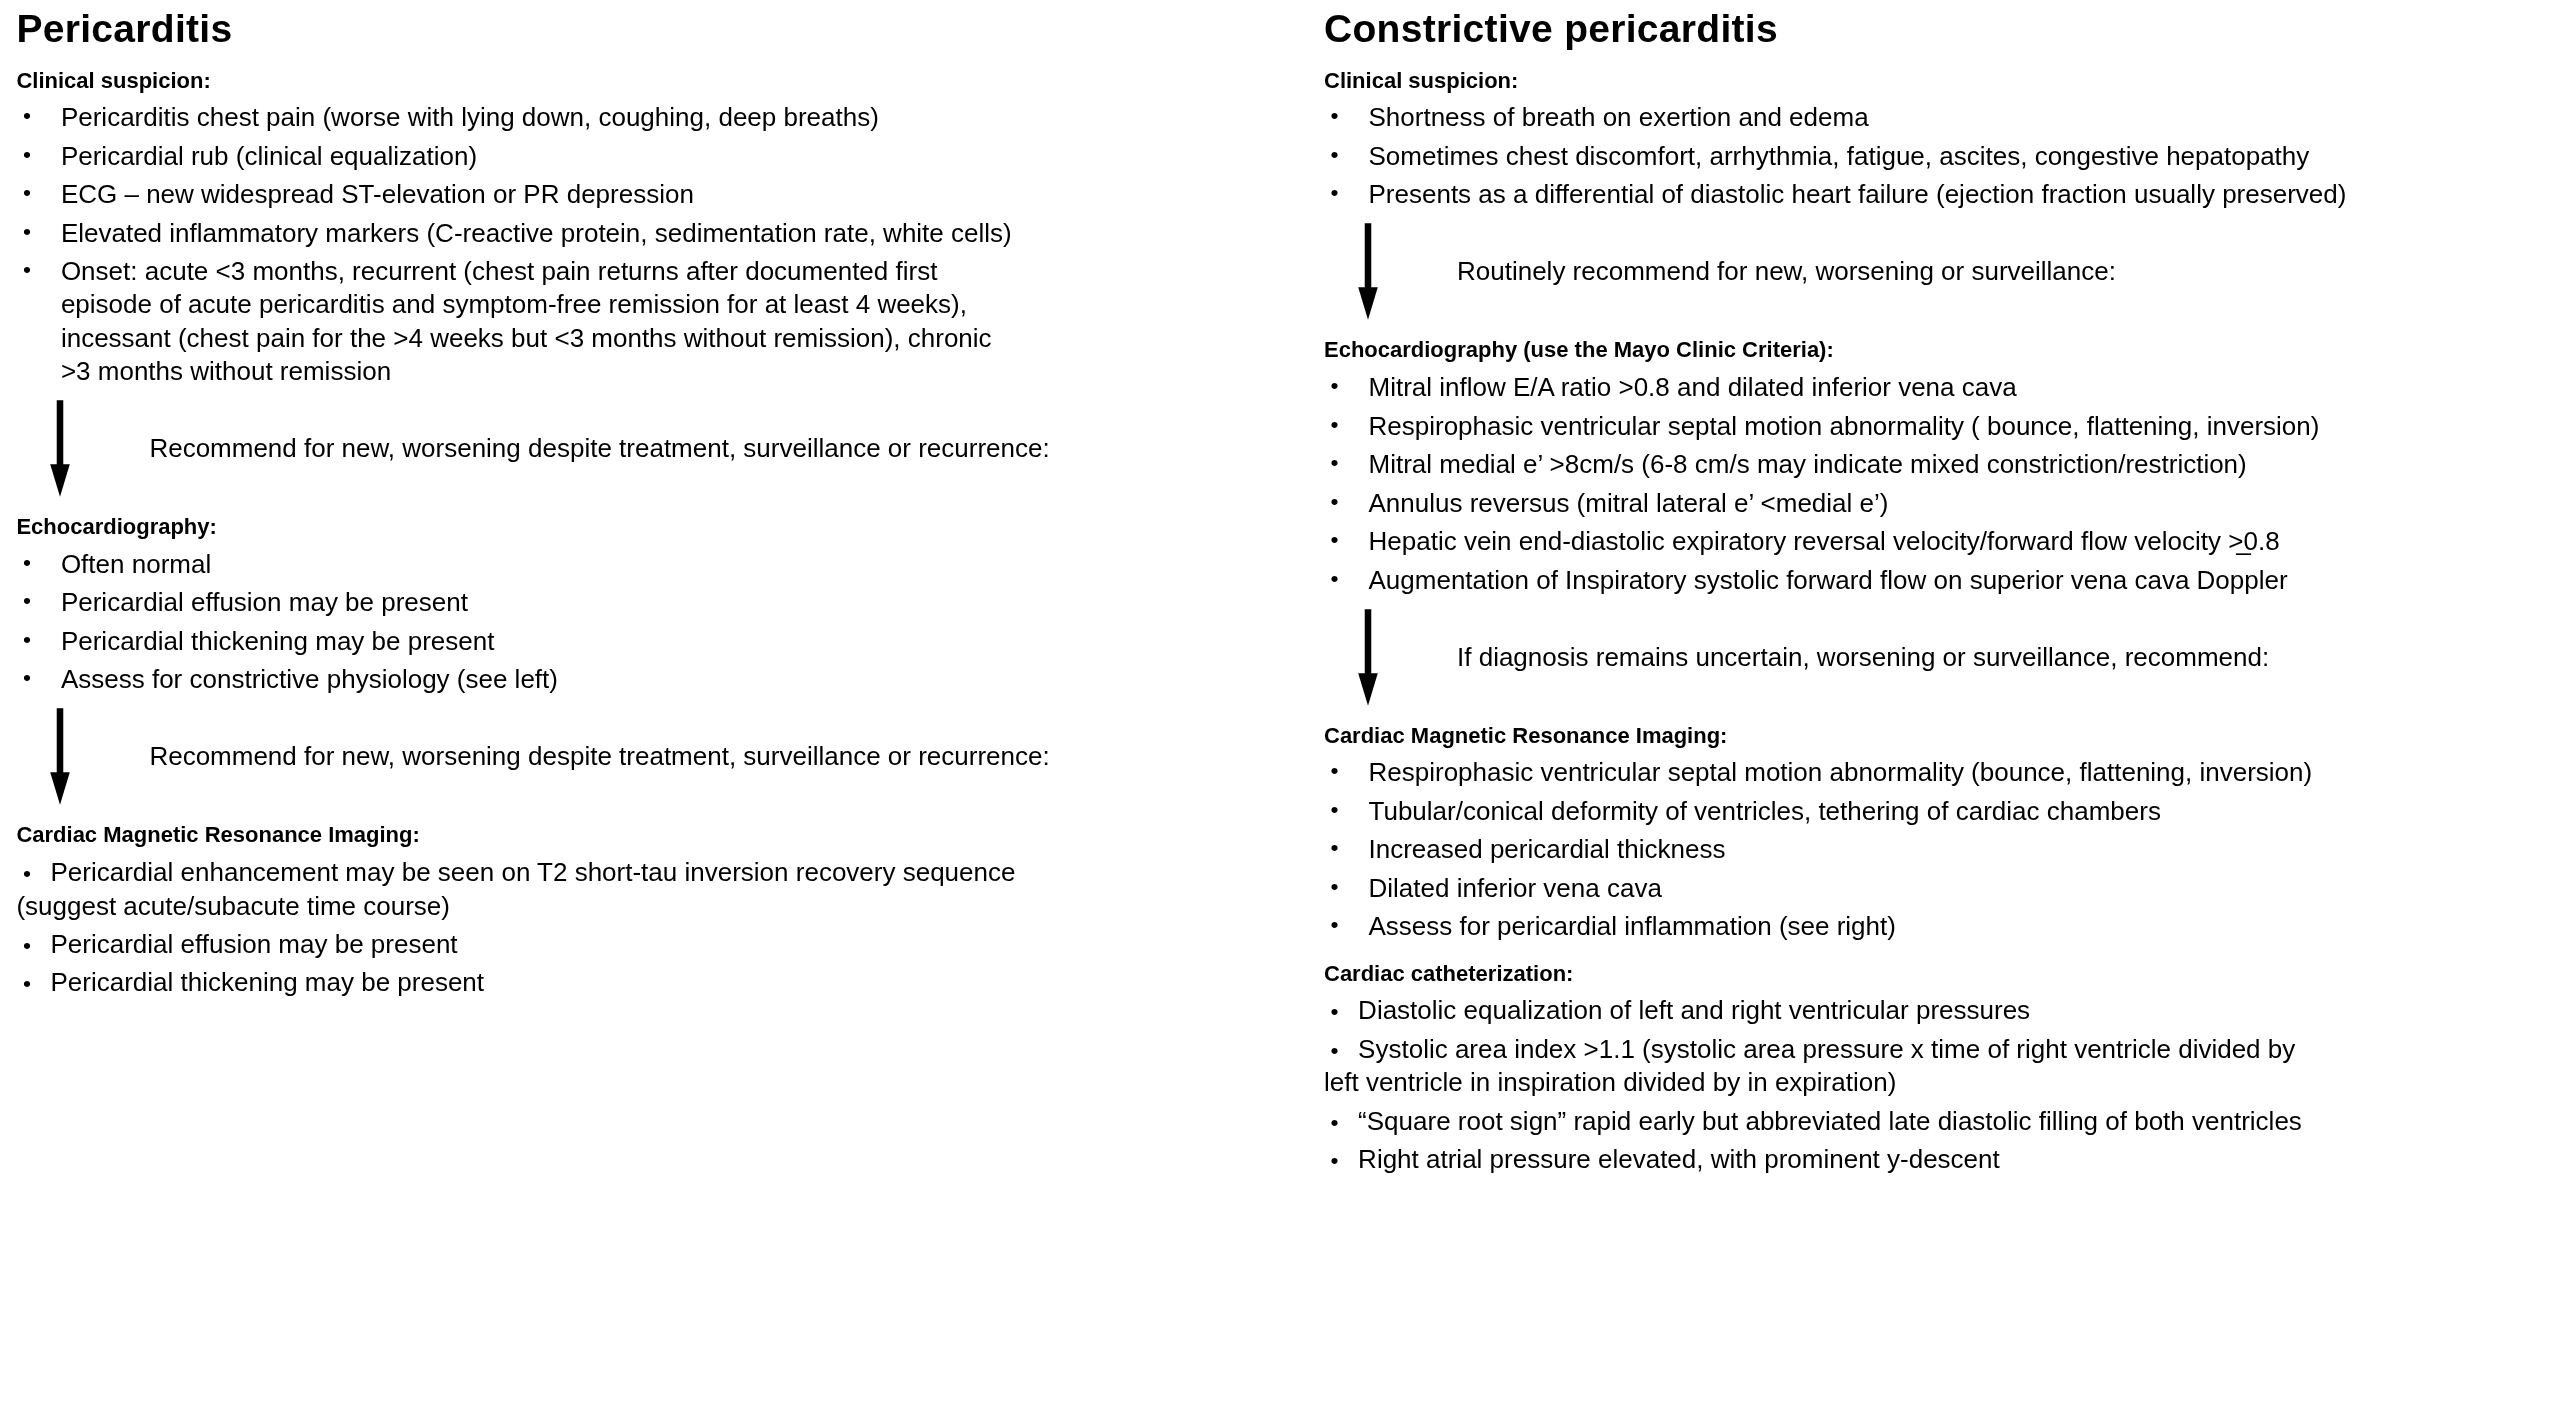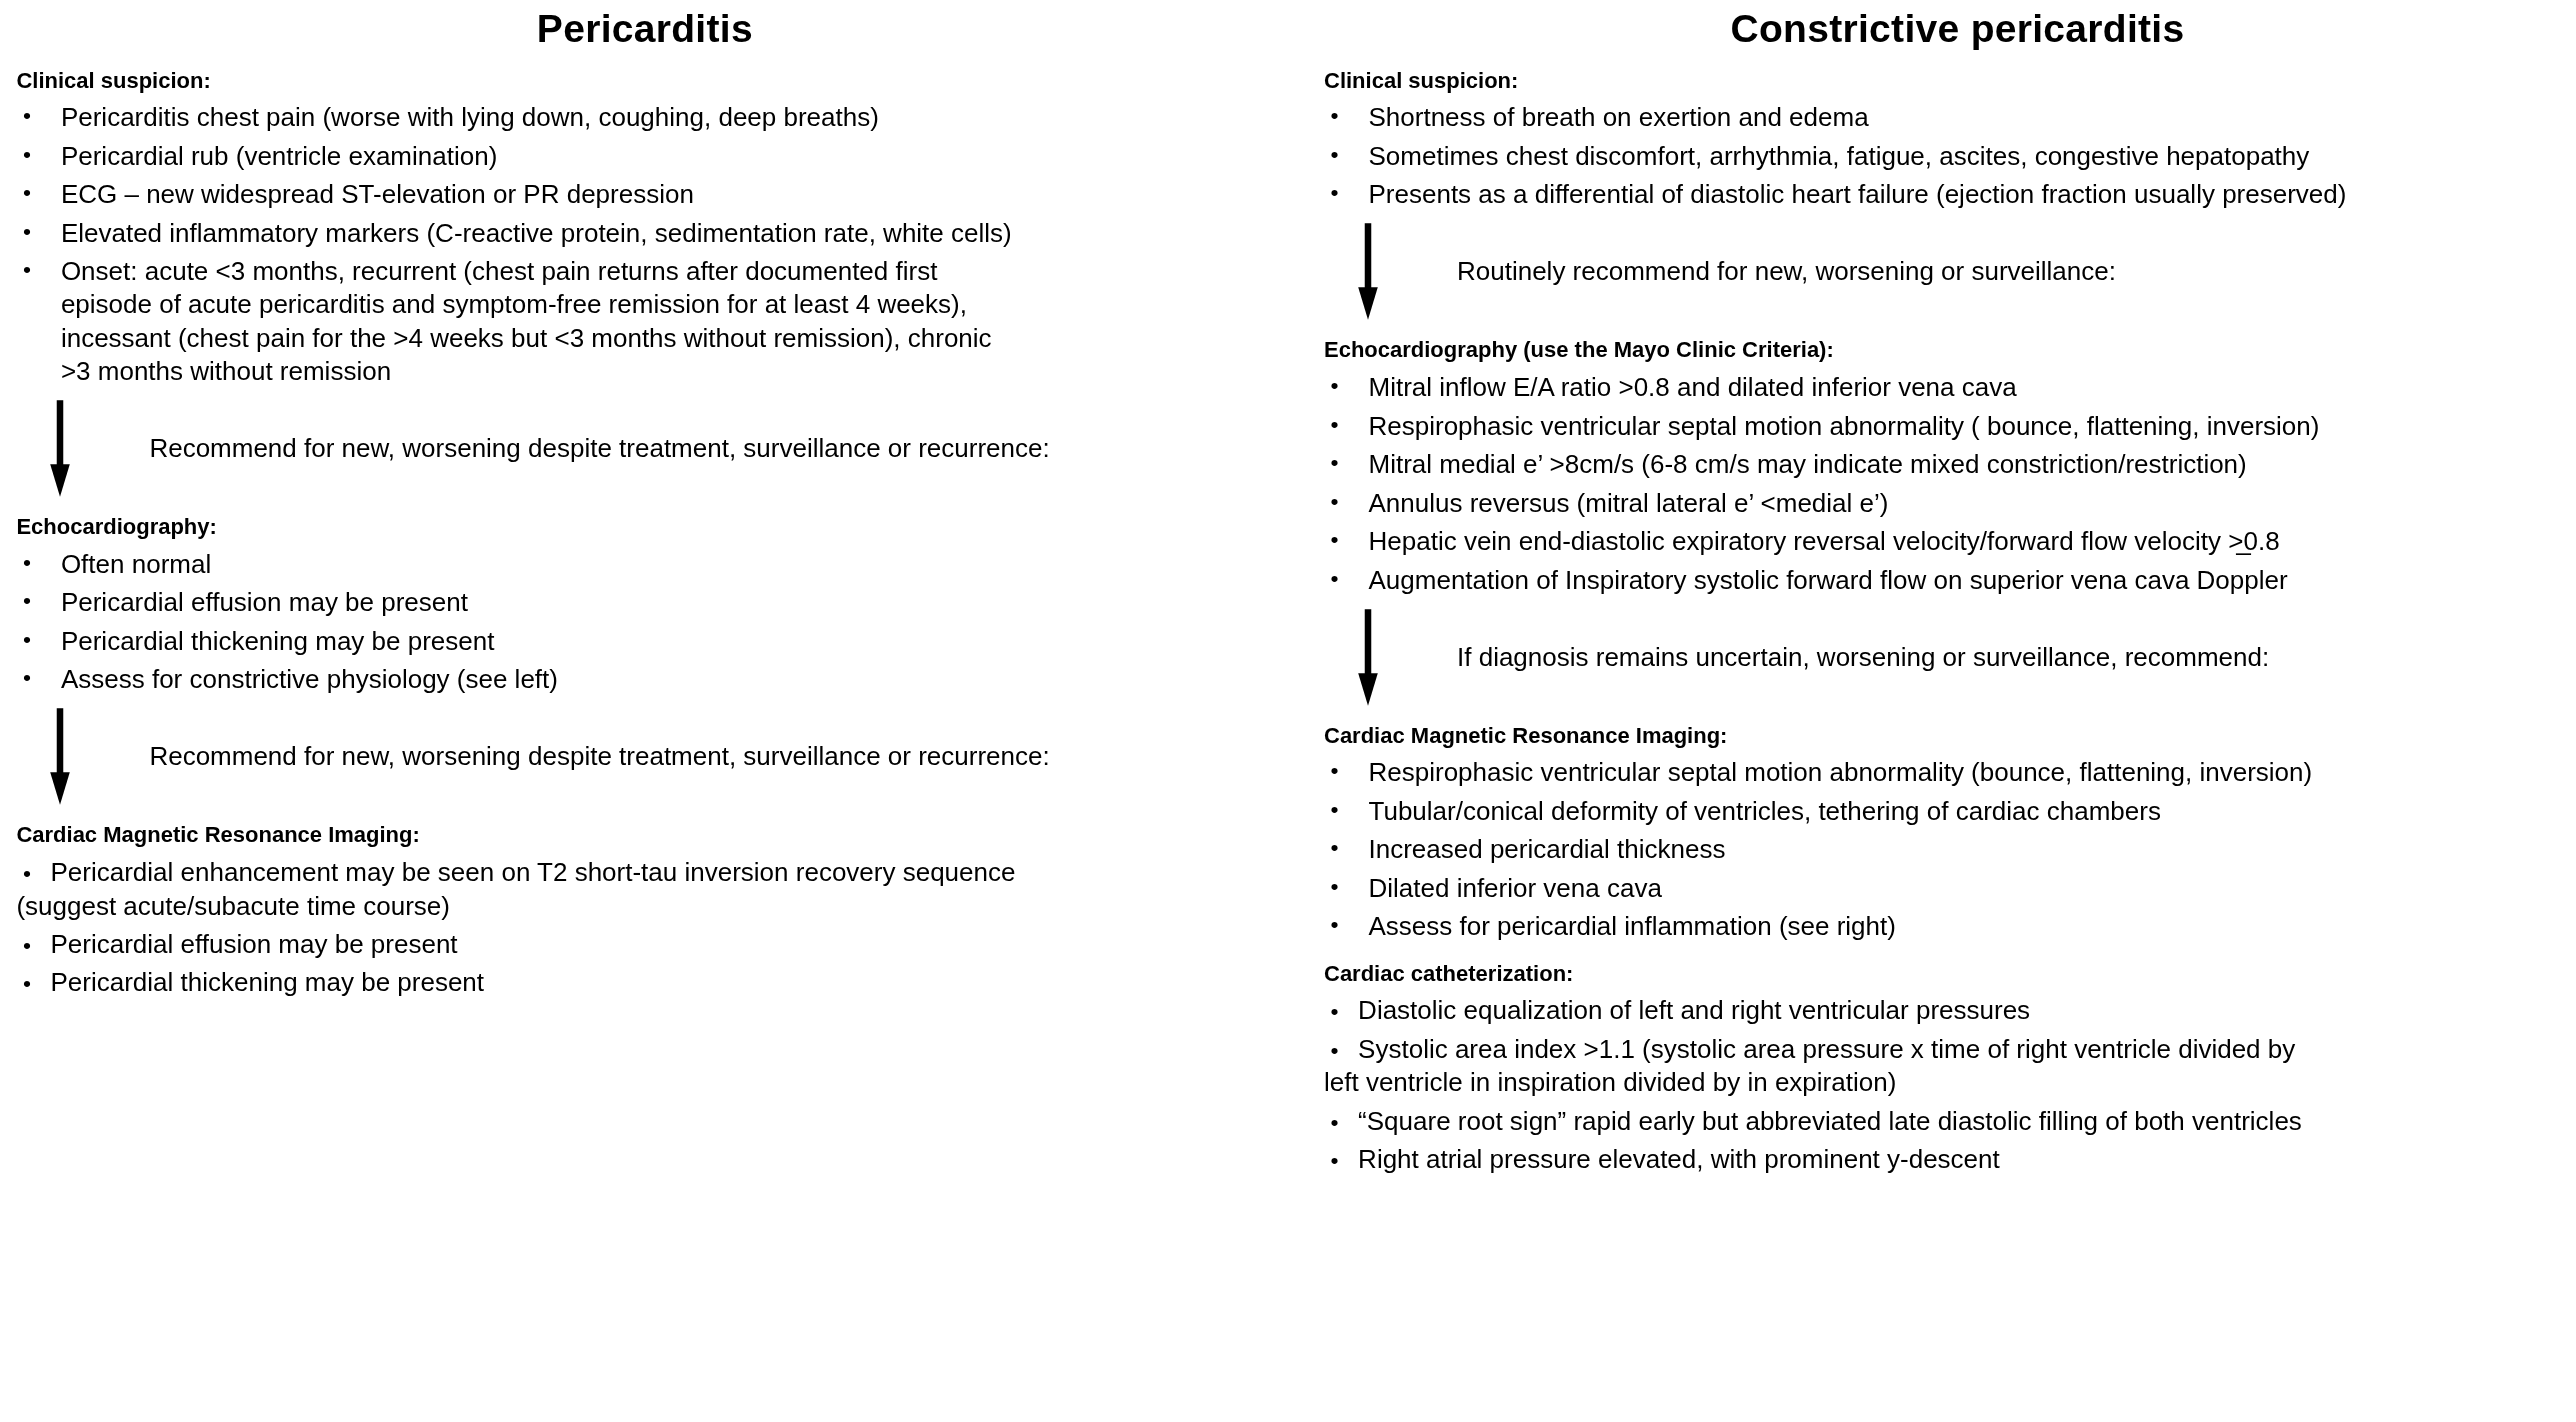--- a/index.html
+++ b/index.html
@@ -7,21 +7,21 @@
     width: 2576px; height: 1422px;
     background: #ffffff; color: #000000;
     font-family: "Liberation Sans", sans-serif;
     overflow: hidden;
     position: relative;
   }
   .column { position: absolute; top: 0; }
   .column-left  { left: 16.4px;  width: 1257px; }
   .column-right { left: 1300px; width: 1267px; margin-left: 24px; }
   .column-title {
-    font-size: 39px; font-weight: 700; text-align: center;
+    font-size: 39px; font-weight: 700; text-align: left;
     margin: 6.5px 0 15.7px 0; letter-spacing: 0.3px;
   }
   .section { margin-top: 17px; }
   .section-heading { font-size: 22px; font-weight: 700; margin: 0 0 7.9px 0; }
   .bullet { font-size: 26px; line-height: 1.28; margin: 5.2px 0; }
   .bullet.hang { display: flex; }
   .bullet.hang .marker { flex: 0 0 38px; padding-left: 6.5px; }
   .bullet.hang .btext  { flex: 1; white-space: pre-wrap; }
   .bullet.flush .marker { padding-left: 6.5px; margin-right: 19.6px; }
   .bullet.flush .btext  { white-space: pre-wrap; }
@@ -39,21 +39,21 @@
       <div class="column-title">Pericarditis</div>
       <div class="section">
         <div class="section-heading">Clinical suspicion:</div>
         <div class="bullets">
           <div class="bullet hang">
             <span class="marker">•</span>
             <span class="btext">Pericarditis chest pain (worse with lying down, coughing, deep breaths)</span>
           </div>
           <div class="bullet hang">
             <span class="marker">•</span>
-            <span class="btext">Pericardial rub (ventricle examination)</span>
+            <span class="btext">Pericardial rub (clinical equalization)</span>
           </div>
           <div class="bullet hang">
             <span class="marker">•</span>
             <span class="btext">ECG – new widespread ST-elevation or PR depression</span>
           </div>
           <div class="bullet hang">
             <span class="marker">•</span>
             <span class="btext">Elevated inflammatory markers (C-reactive protein, sedimentation rate, white cells)</span>
           </div>
           <div class="bullet hang">

